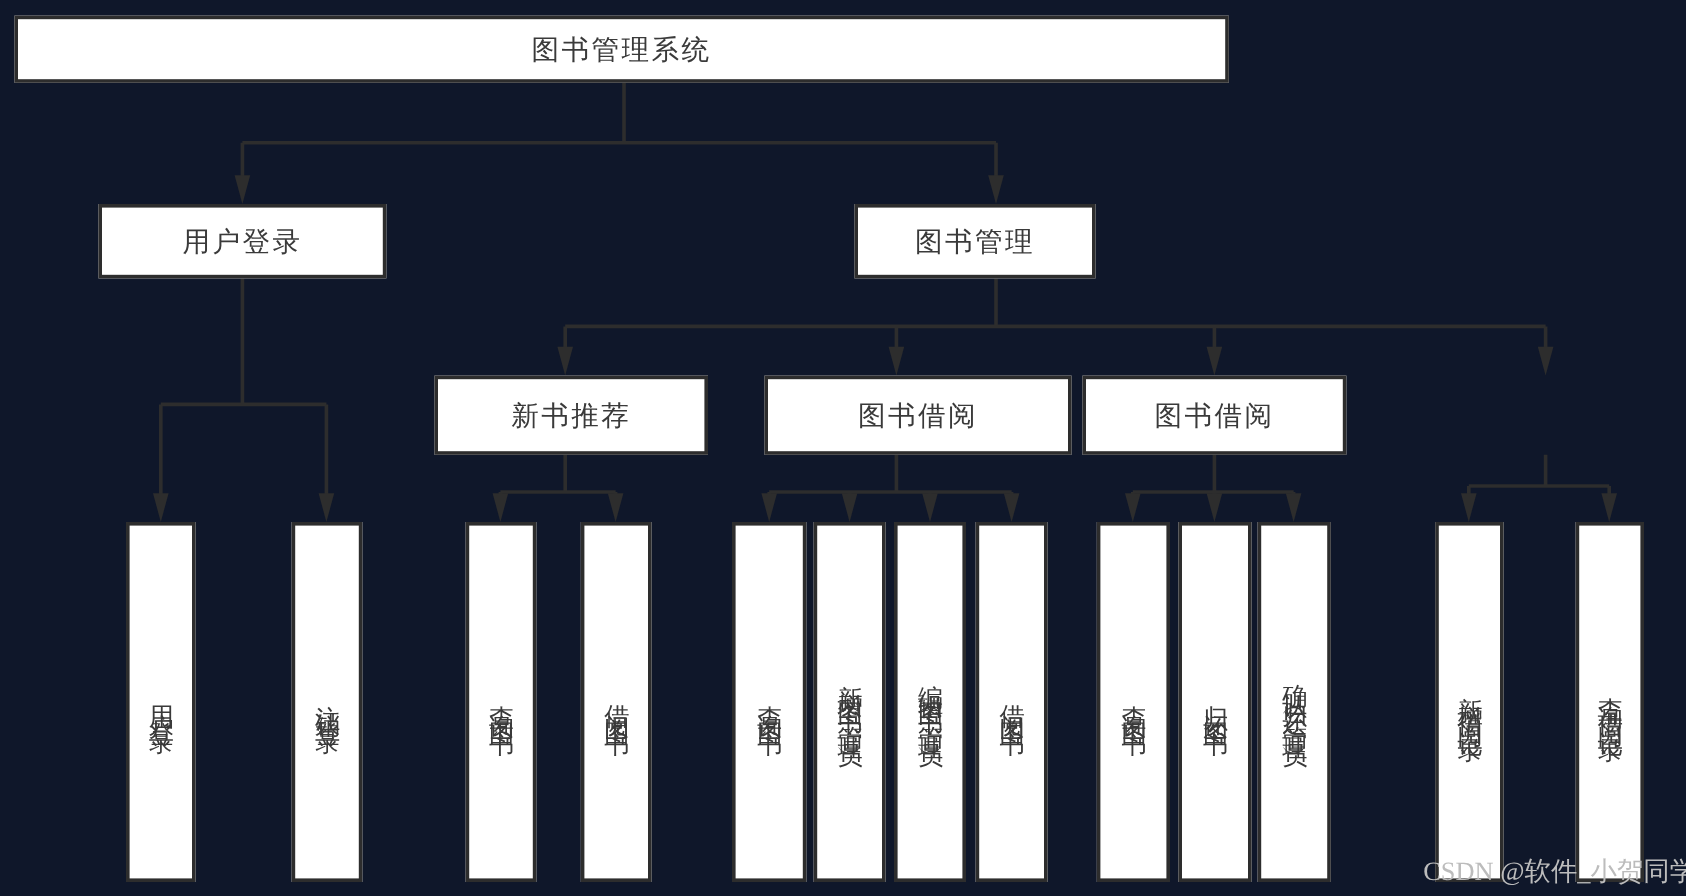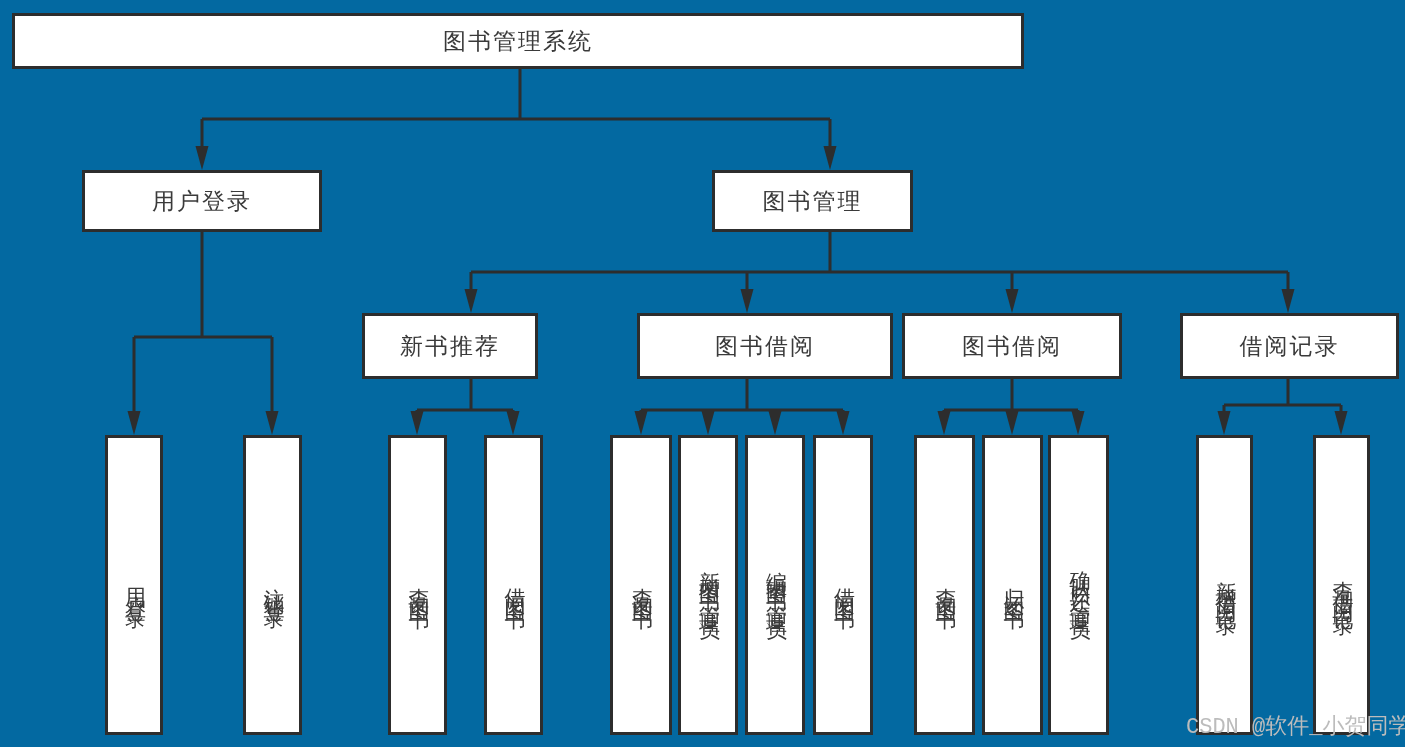--- a/index.html
+++ b/index.html
@@ -1,22 +1,22 @@
 <!DOCTYPE html>
 <html><head>
 <meta charset="utf-8">
 <style>
   html, body { margin: 0; padding: 0; background: #ffffff; }
   .stage {
     position: relative;
     width: 1405px;
     height: 747px;
-    background: #0369a1;
+    background: #0f172a;
     overflow: hidden;
-    font-family: Liberation Mono, monospace;
+    font-family: Liberation Serif, serif;
   }
   .connectors {
     position: absolute;
     left: 0; top: 0;
     width: 1405px; height: 747px;
     pointer-events: none;
   }
   .node {
     position: absolute;
     box-sizing: border-box;
@@ -96,24 +96,23 @@
       <polygon points="1217.5,411 1230.5,411 1224,435"></polygon>
       <polygon points="1334.5,411 1347.5,411 1341,435"></polygon>
     </g>
   </svg>
 
   <div class="node" style="left:12px; top:13px; width:1012px; height:56px;">图书管理系统</div>
 
   <div class="node" style="left:82px; top:170px; width:240px; height:62px;">用户登录</div>
   <div class="node" style="left:712px; top:170px; width:201px; height:62px;">图书管理</div>
 
-  <div class="node" style="left:362px; top:313px; width:176px; height:66px;">新书推荐</div>
+  <div class="node" style="left:362px; top:313px; width:228px; height:66px;">新书推荐</div>
   <div class="node" style="left:637px; top:313px; width:256px; height:66px;">图书借阅</div>
   <div class="node" style="left:902px; top:313px; width:220px; height:66px;">图书借阅</div>
-  <div class="node" style="left:1180px; top:313px; width:219px; height:66px;">借阅记录</div>
 
   <div class="node v" style="left:105px; top:435px; width:58px; height:300px;">用户登录</div>
   <div class="node v" style="left:243px; top:435px; width:59px; height:300px;">注销登录</div>
 
   <div class="node v" style="left:388px; top:435px; width:59px; height:300px;">查询图书</div>
   <div class="node v" style="left:484px; top:435px; width:59px; height:300px;">借阅图书</div>
 
   <div class="node v" style="left:610px; top:435px; width:62px; height:300px;">查询图书</div>
   <div class="node v" style="left:678px; top:435px; width:60px; height:300px;">新增图书（管理员）</div>
   <div class="node v" style="left:745px; top:435px; width:60px; height:300px;">编辑图书（管理员）</div>

